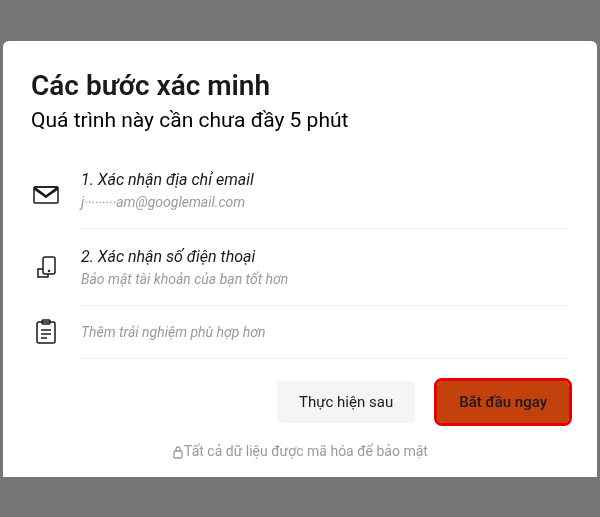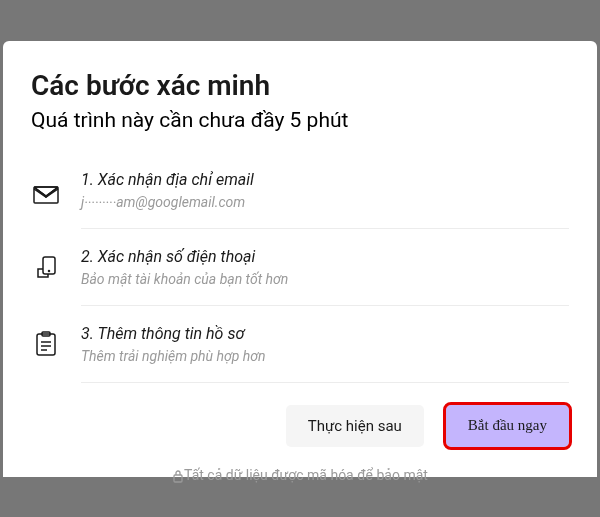--- a/index.html
+++ b/index.html
@@ -88,26 +88,25 @@
       border: none;
       border-radius: 5px;
       cursor: pointer;
       font-family: inherit;
     }
     .btn-secondary {
       background: #f5f5f5;
       color: #1a1a1a;
     }
     .btn-primary {
-      background: #c4b5fd;
+      background: #c2410c;
       color: #1a1a1a;
       font-weight: 500;
       outline: 3px solid #e60000;
       outline-offset: 0px;
-      font-family: Liberation Serif, serif;
     }
     .security-note {
       display: flex;
       align-items: flex-end;
       justify-content: center;
       font-size: 14px;
       color: #9a9a9a;
     }
     .lock-icon {
       display: inline-flex;
@@ -156,21 +155,20 @@
       <div class="step-icon">
         <svg width="22" height="26" viewBox="0 0 22 26" fill="none" stroke="currentColor" stroke-width="1.5">
           <rect x="2" y="3" width="18" height="21" rx="2"></rect>
           <rect x="7" y="1" width="8" height="4" rx="1"></rect>
           <line x1="6" y1="11" x2="16" y2="11"></line>
           <line x1="6" y1="15" x2="16" y2="15"></line>
           <line x1="6" y1="19" x2="12" y2="19"></line>
         </svg>
       </div>
       <div class="step-content">
-        <div class="step-title">3. Thêm thông tin hồ sơ</div>
         <div class="step-desc">Thêm trải nghiệm phù hợp hơn</div>
       </div>
     </div>
 
   </div>
 
   <div class="buttons">
     <button class="btn btn-secondary">Thực hiện sau</button>
     <button class="btn btn-primary">Bắt đầu ngay</button>
   </div>

